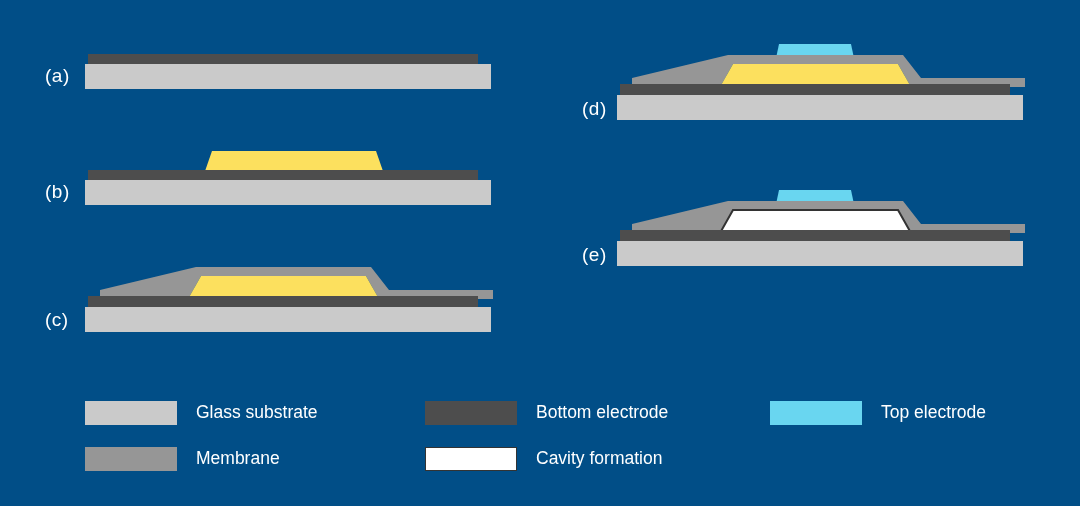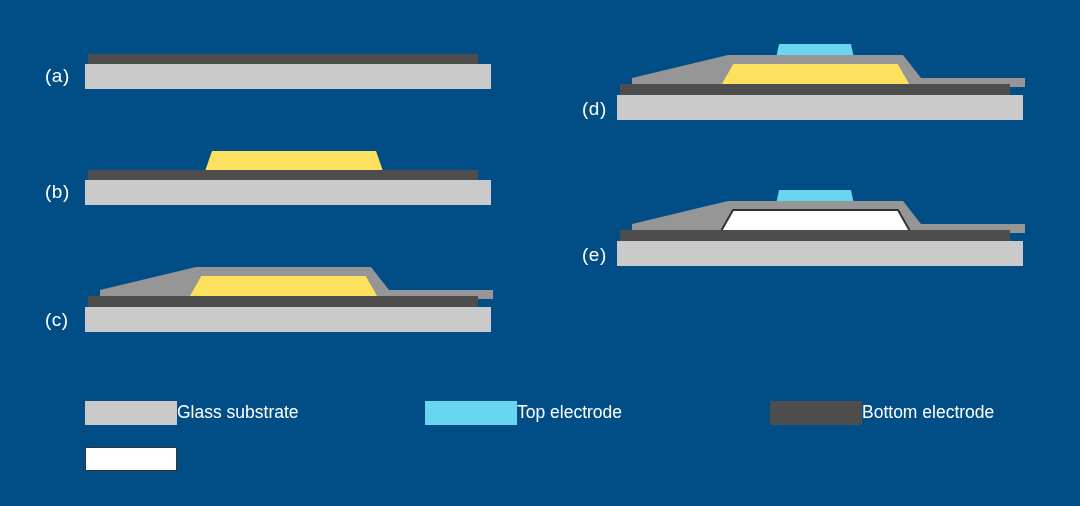--- a/index.html
+++ b/index.html
@@ -49,20 +49,21 @@
     display: flex;
     align-items: center;
   }
   .legend-swatch {
     width: 92px;
     height: 24px;
     flex: 0 0 auto;
     box-sizing: border-box;
   }
   .legend-text {
+    margin-left: 19px;
     color: #ffffff;
     font-family: "Liberation Sans", sans-serif;
     font-size: 17.5px;
     line-height: 1;
     white-space: nowrap;
   }
 </style>
 </head>
 <body>
 
@@ -114,28 +115,33 @@
 
   <div class="legend">
 
     <div class="legend-item">
       <span class="legend-swatch" style="background: rgb(202, 202, 202);"></span>
       <span class="legend-text">Glass substrate</span>
     </div>
 
 
     <div class="legend-item">
+      <span class="legend-swatch" style="background: rgb(77, 77, 77);"></span>
+      <span class="legend-text">Bottom electrode</span>
+    </div>
+
+    <div class="legend-item">
       <span class="legend-swatch" style="background: rgb(105, 214, 240);"></span>
       <span class="legend-text">Top electrode</span>
     </div>
 
     <div class="legend-item">
-      <span class="legend-swatch" style="background: rgb(77, 77, 77);"></span>
-      <span class="legend-text">Bottom electrode</span>
+      <span class="legend-swatch" style="background: rgb(150, 150, 150);"></span>
+      <span class="legend-text">Membrane</span>
     </div>
-
 
     <div class="legend-item">
       <span class="legend-swatch" style="background: rgb(255, 255, 255); border: 1px solid rgb(51, 51, 51);"></span>
+      <span class="legend-text">Cavity formation</span>
     </div>
 
   </div>
 </div>
 
 </body></html>

